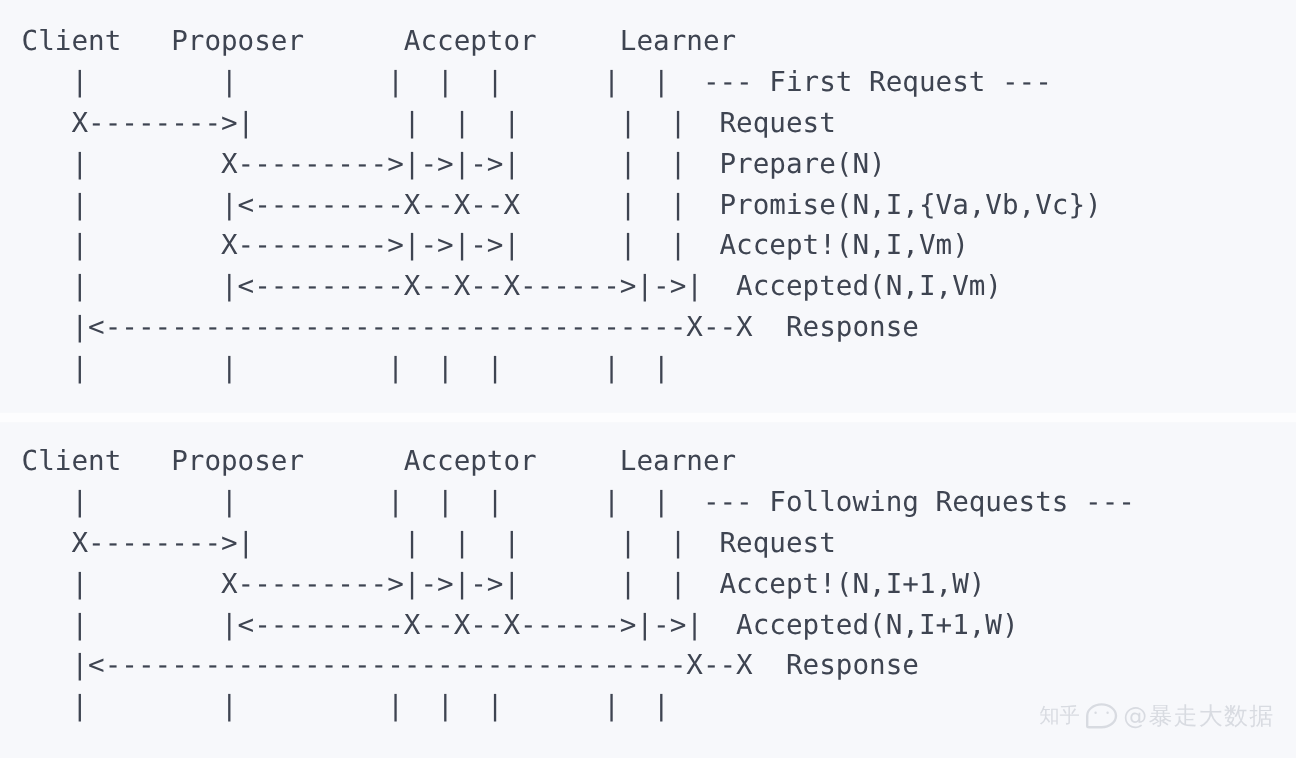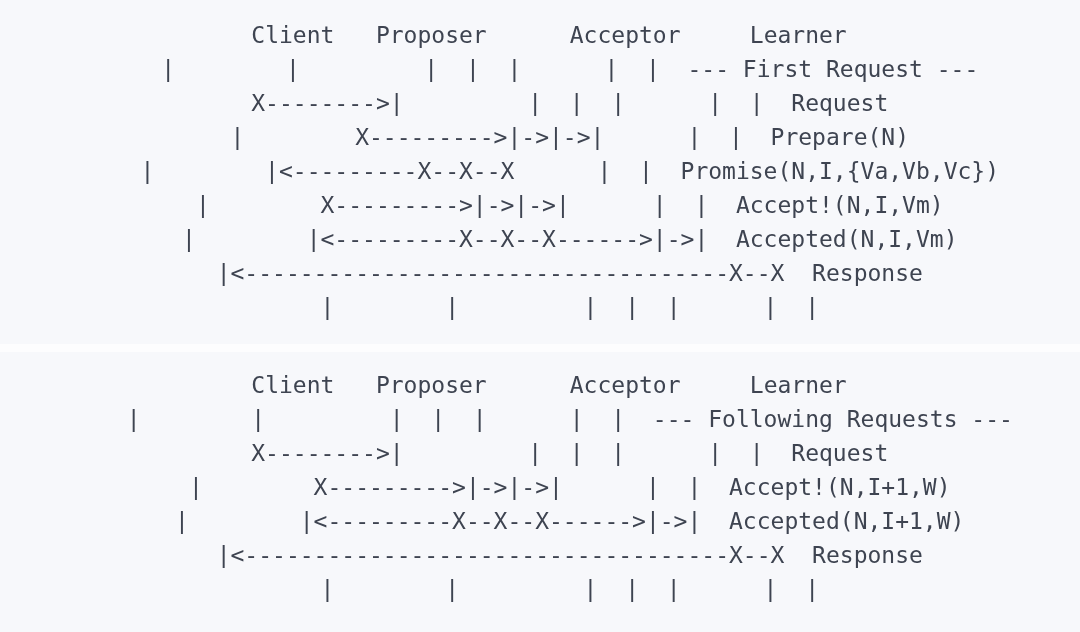--- a/index.html
+++ b/index.html
@@ -39,21 +39,20 @@
   
   pre.ascii {
     margin: 0;
     padding: 0;
     font-family: "DejaVu Sans Mono", "Liberation Mono", monospace;
     font-size: 23px;
     line-height: 34px;
     letter-spacing: 0px;
     color: #3e4451;
     white-space: pre;
-    text-align: center;
     -webkit-font-smoothing: antialiased;
   }
   #block-first pre.ascii    { padding: 18px 0 0 18px; }
   #block-following pre.ascii { padding: 16px 0 0 18px; }
 
   
   .watermark {
     position: absolute;
     right: 18px;
     bottom: 22px;
@@ -116,14 +115,19 @@
   <div class="block" id="block-following">
     <pre class="ascii">Client   Proposer      Acceptor     Learner
    |        |         |  |  |      |  |  --- Following Requests ---
    X--------&gt;|         |  |  |      |  |  Request
    |        X---------&gt;|-&gt;|-&gt;|      |  |  Accept!(N,I+1,W)
    |        |&lt;---------X--X--X------&gt;|-&gt;|  Accepted(N,I+1,W)
    |&lt;-----------------------------------X--X  Response
    |        |         |  |  |      |  |</pre>
   </div>
 
+  <div class="watermark">
+    <span class="wm-logo">知乎</span>
+    <span class="wm-bubble"></span>
+    <span>@暴走大数据</span>
+  </div>
 
 </div>
 
 </body></html>

